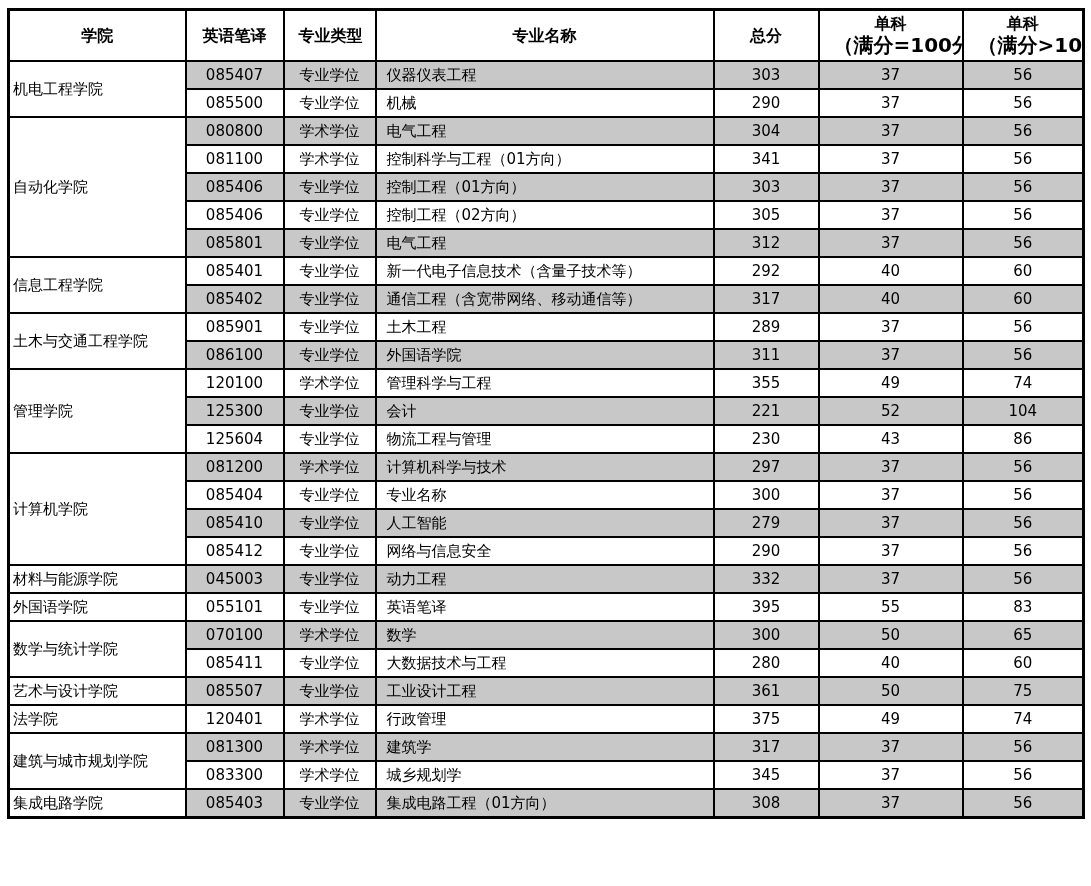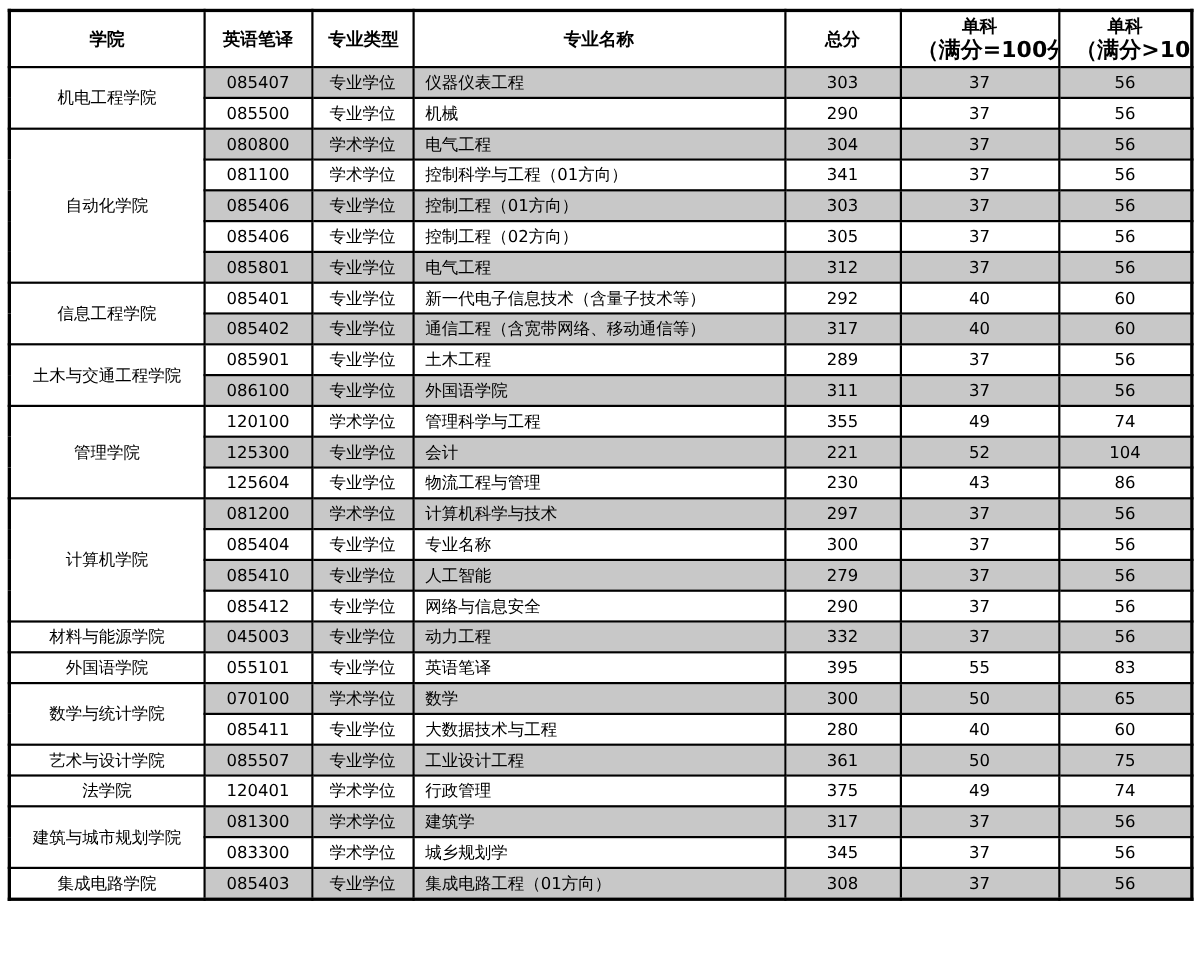--- a/index.html
+++ b/index.html
@@ -44,21 +44,21 @@
     height: 26px;
     padding: 0 3px;
     text-align: center;
   }
   .score-table td.major {
     text-align: left;
     padding-left: 10px;
   }
   .score-table td.college {
     background: #ffffff;
-    text-align: center;
+    text-align: left;
   }
   .score-table tr.shaded td {
     background: #c8c8c8;
   }
   .score-table tr.shaded td.college {
     background: #ffffff;
   }
 </style>
 </head>
 <body>

